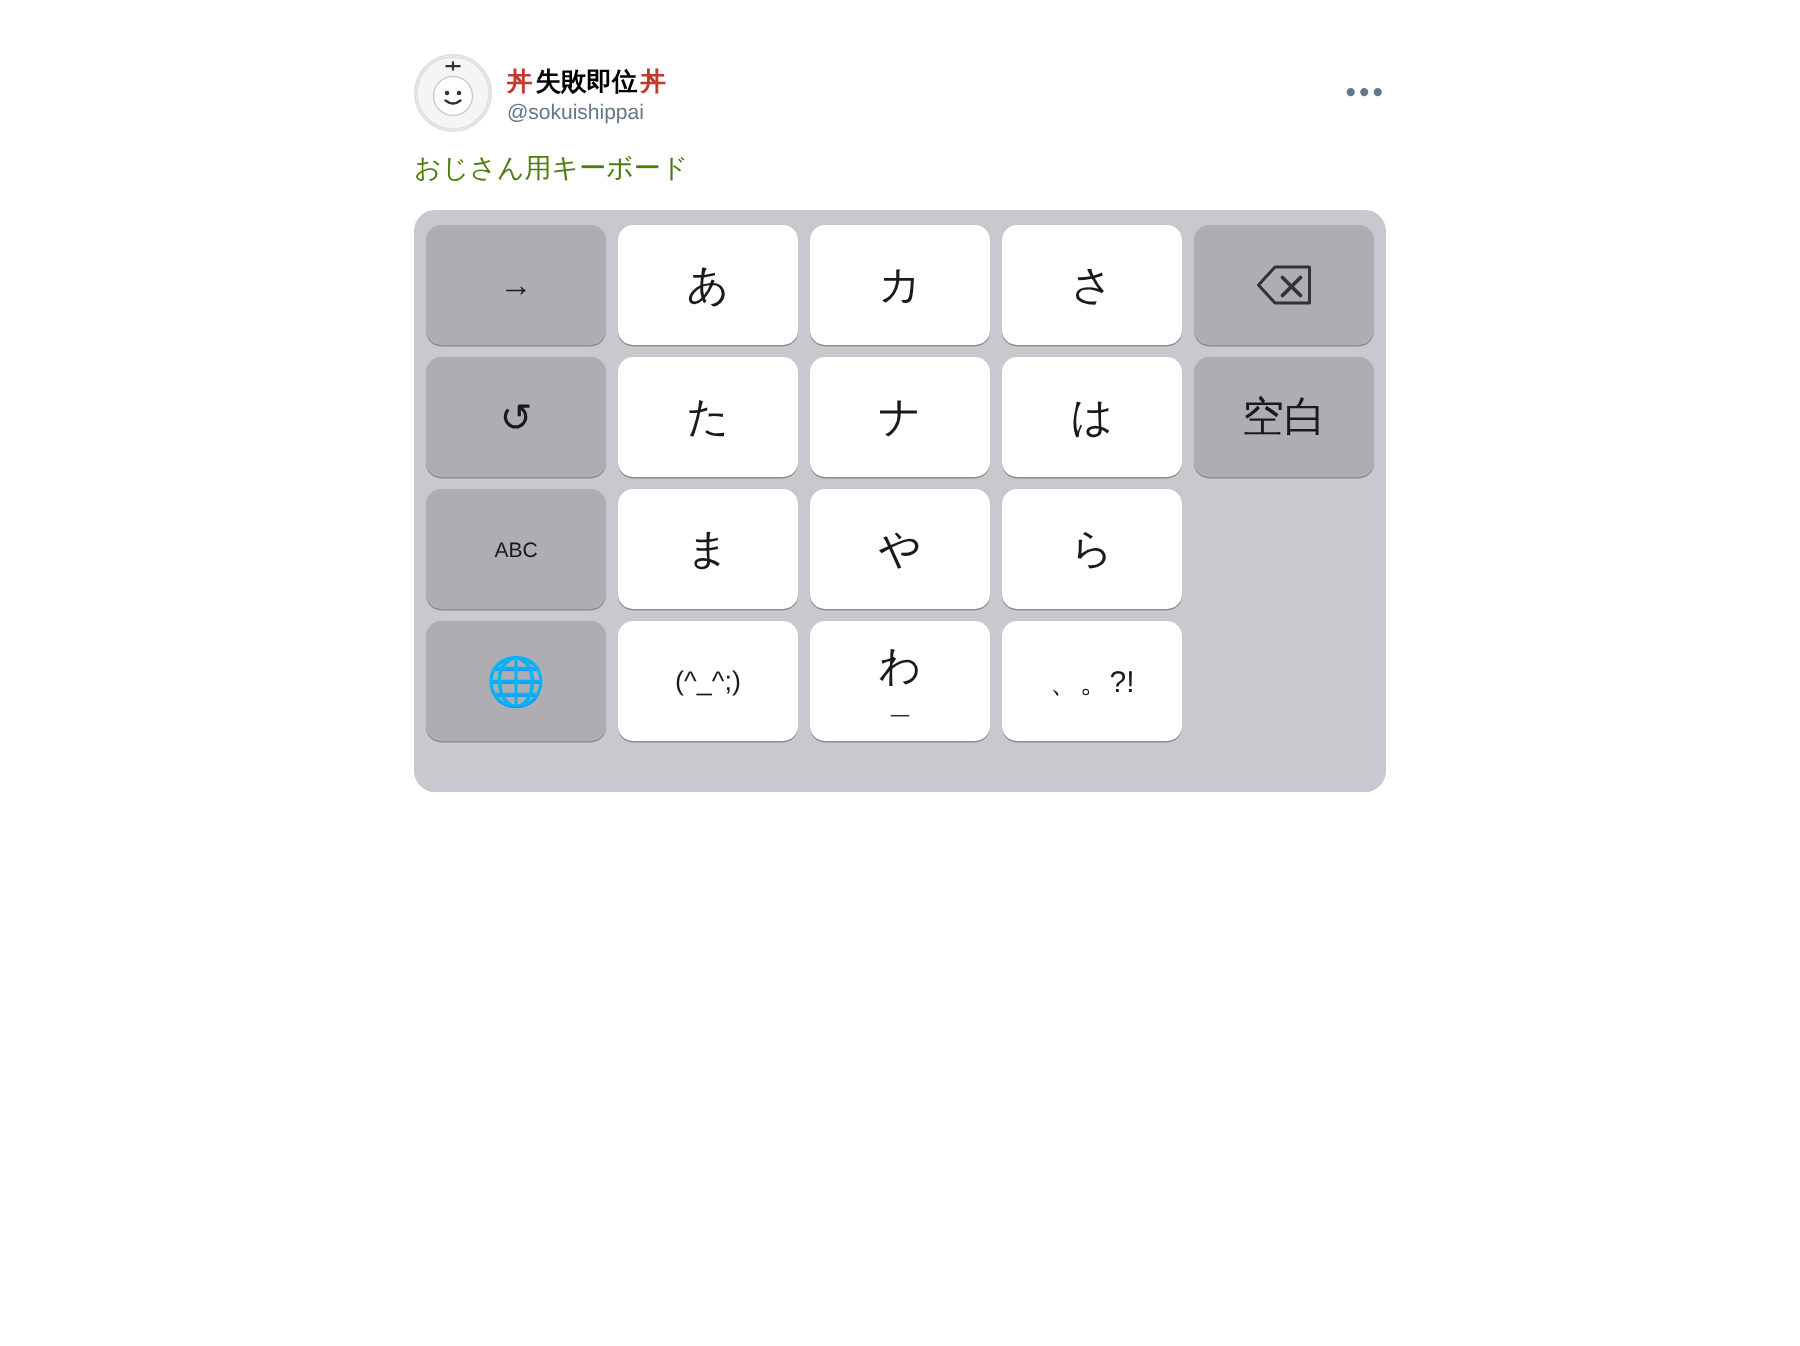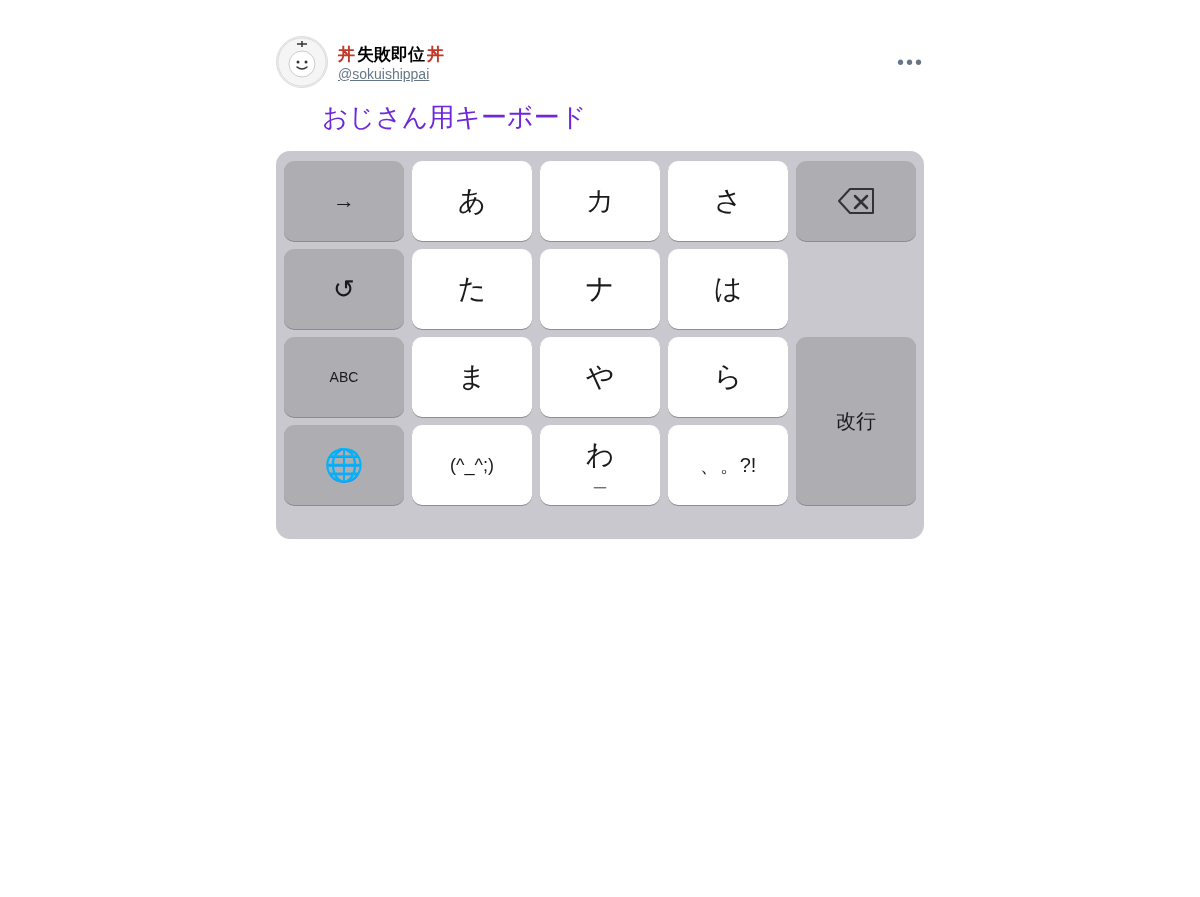--- a/index.html
+++ b/index.html
@@ -59,34 +59,32 @@
       align-items: center;
       gap: 2px;
     }
     .torii-icon {
       color: #c0392b;
       font-size: 17px;
     }
     .handle {
       font-size: 14px;
       color: #657786;
-      text-decoration: underline;
     }
     .more-btn {
       color: #657786;
       font-size: 20px;
       cursor: pointer;
       letter-spacing: 2px;
     }
     .tweet-text {
-      font-size: 26px;
-      color: #6d28d9;
+      font-size: 18px;
+      color: #4d7c0f;
       margin-bottom: 16px;
       font-weight: 400;
-      margin-left: 46px;
     }
     
     .keyboard {
       background: #c8c8ce;
       border-radius: 14px;
       padding: 10px 8px;
       display: grid;
       grid-template-rows: repeat(4, auto);
       gap: 8px;
     }
@@ -195,27 +193,27 @@
           </svg>
         </span>
       </div>
 
       <div class="key gray" style="grid-row:2; grid-column:1;">
         <span class="undo-icon">↺</span>
       </div>
       <div class="key white" style="grid-row:2; grid-column:2;">た</div>
       <div class="key white" style="grid-row:2; grid-column:3;">ナ</div>
       <div class="key white" style="grid-row:2; grid-column:4;">は</div>
+      <div class="key gray" style="grid-row:2; grid-column:5;">空白</div>
 
       <div class="key gray" style="grid-row:3; grid-column:1; font-size:14px;">ABC</div>
       <div class="key white" style="grid-row:3; grid-column:2;">ま</div>
       <div class="key white" style="grid-row:3; grid-column:3;">や</div>
       <div class="key white" style="grid-row:3; grid-column:4;">ら</div>
 
-      <div class="key gray key-enter" style="grid-row: 3 / 5; grid-column:5; font-size:20px; height:auto;">改行</div>
 
       <div class="key gray" style="grid-row:4; grid-column:1;">
         <span class="globe-icon">🌐</span>
       </div>
       <div class="key white" style="grid-row:4; grid-column:2; font-size:18px;">(^_^;)</div>
       <div class="key white" style="grid-row:4; grid-column:3;">
         <span style="display:flex;flex-direction:column;align-items:center;line-height:1.1;">
           <span>わ</span>
             <span style="font-size:18px;">＿</span>
         </span>

